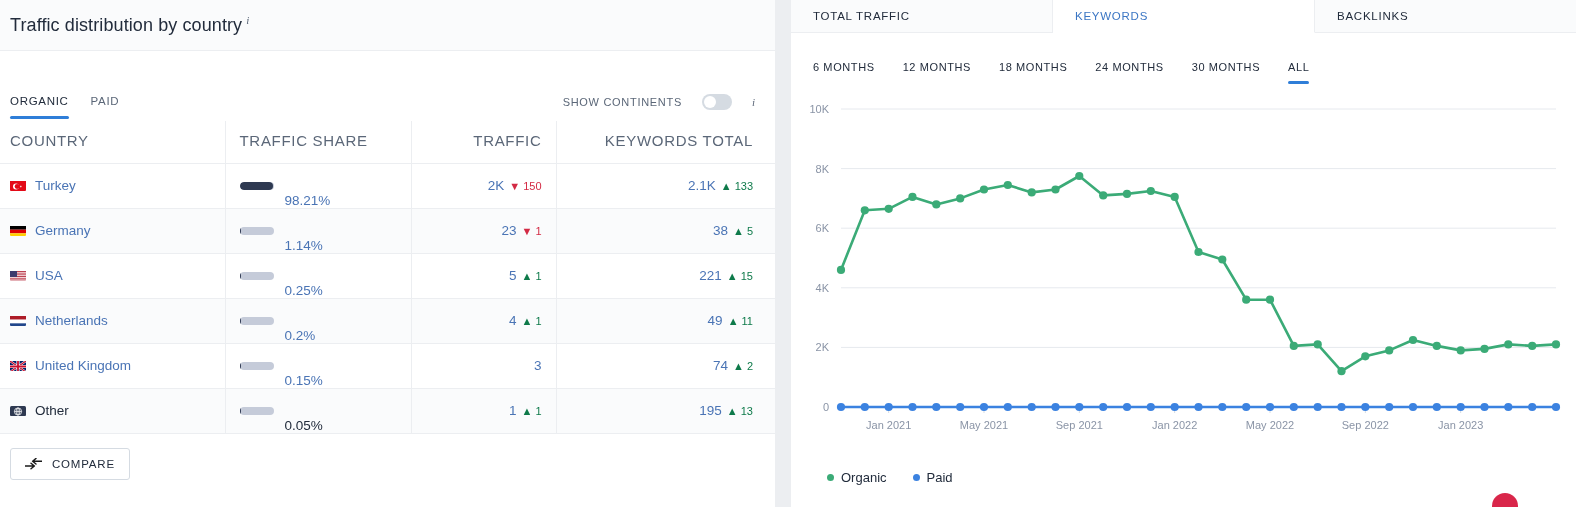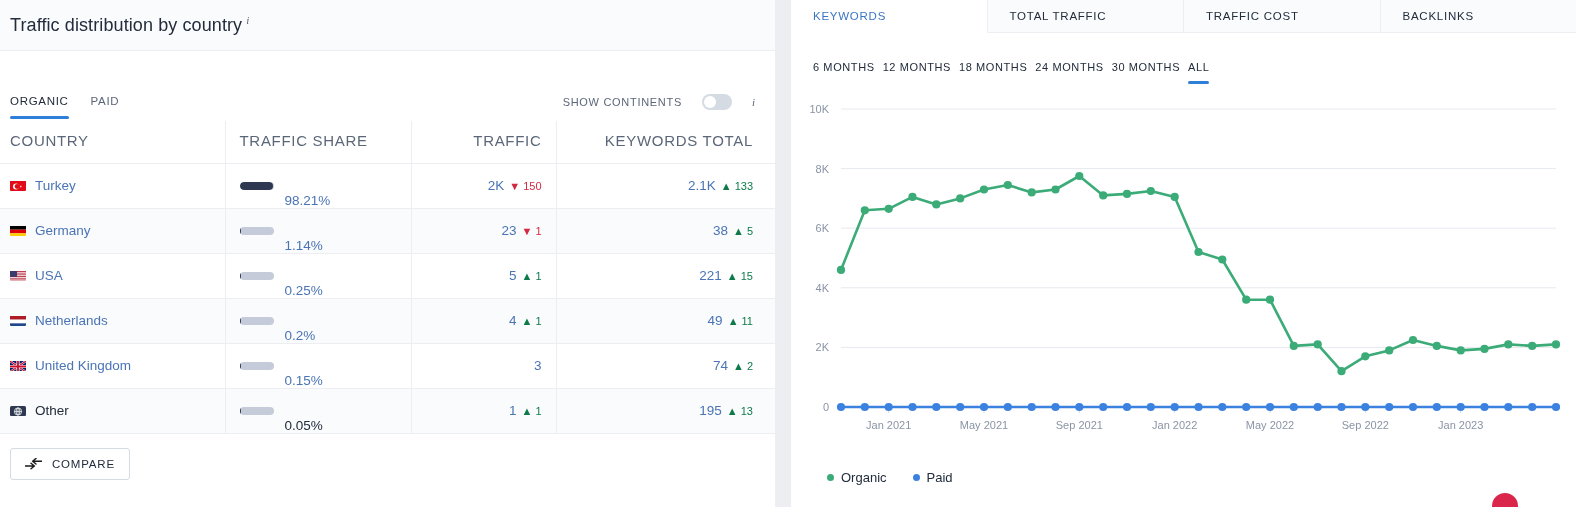--- a/index.html
+++ b/index.html
@@ -113,21 +113,21 @@
   }
   .top-tabs { display: flex; height: 33px; background: #fafbfc; border-bottom: 1px solid #eceef1; }
   .top-tab {
     flex: 1; display: flex; align-items: center; padding-left: 22px;
     font-size: 11.5px; letter-spacing: .75px; color: #222c3c;
     border-right: 1px solid #eceef1; cursor: pointer; background: #fafbfc;
   }
   .top-tab:last-child { border-right: none; }
   .top-tab.active { background: #ffffff; color: #3b76c4; border-bottom: 1px solid #ffffff; margin-bottom: -1px; }
 
-  .period-row { display: flex; align-items: flex-start; gap: 8px; padding: 28px 0 0 22px; height: 54px; }
+  .period-row { display: flex; align-items: flex-start; gap: 28px; padding: 28px 0 0 22px; height: 54px; }
   .period {
     font-size: 11px; letter-spacing: .6px; color: #222c3c; cursor: pointer;
     position: relative; padding-bottom: 11px;
   }
   .period.active::after {
     content: ""; position: absolute; left: 0; right: 0; bottom: 0;
     height: 3px; background: #2f7ed8; border-radius: 2px;
   }
 
   .chart-area { position: relative; flex: 1; }
@@ -369,28 +369,25 @@
         <span>COMPARE</span>
       </div>
     </div>
   </div>
 
   <div class="gap"></div>
 
   <div class="right-panel">
 
     <div class="top-tabs">
+      <div class="top-tab">
+          <span>TOTAL TRAFFIC</span>
+        </div>
       <div class="top-tab active">
           <span>KEYWORDS</span>
-        </div>
-      <div class="top-tab">
-          <span>TOTAL TRAFFIC</span>
-        </div>
-      <div class="top-tab">
-          <span>TRAFFIC COST</span>
         </div>
       <div class="top-tab">
           <span>BACKLINKS</span>
         </div>
     </div>
 
     <div class="period-row" id="period-row">
         <div class="period">6 MONTHS</div>
         <div class="period">12 MONTHS</div>
         <div class="period">18 MONTHS</div>

